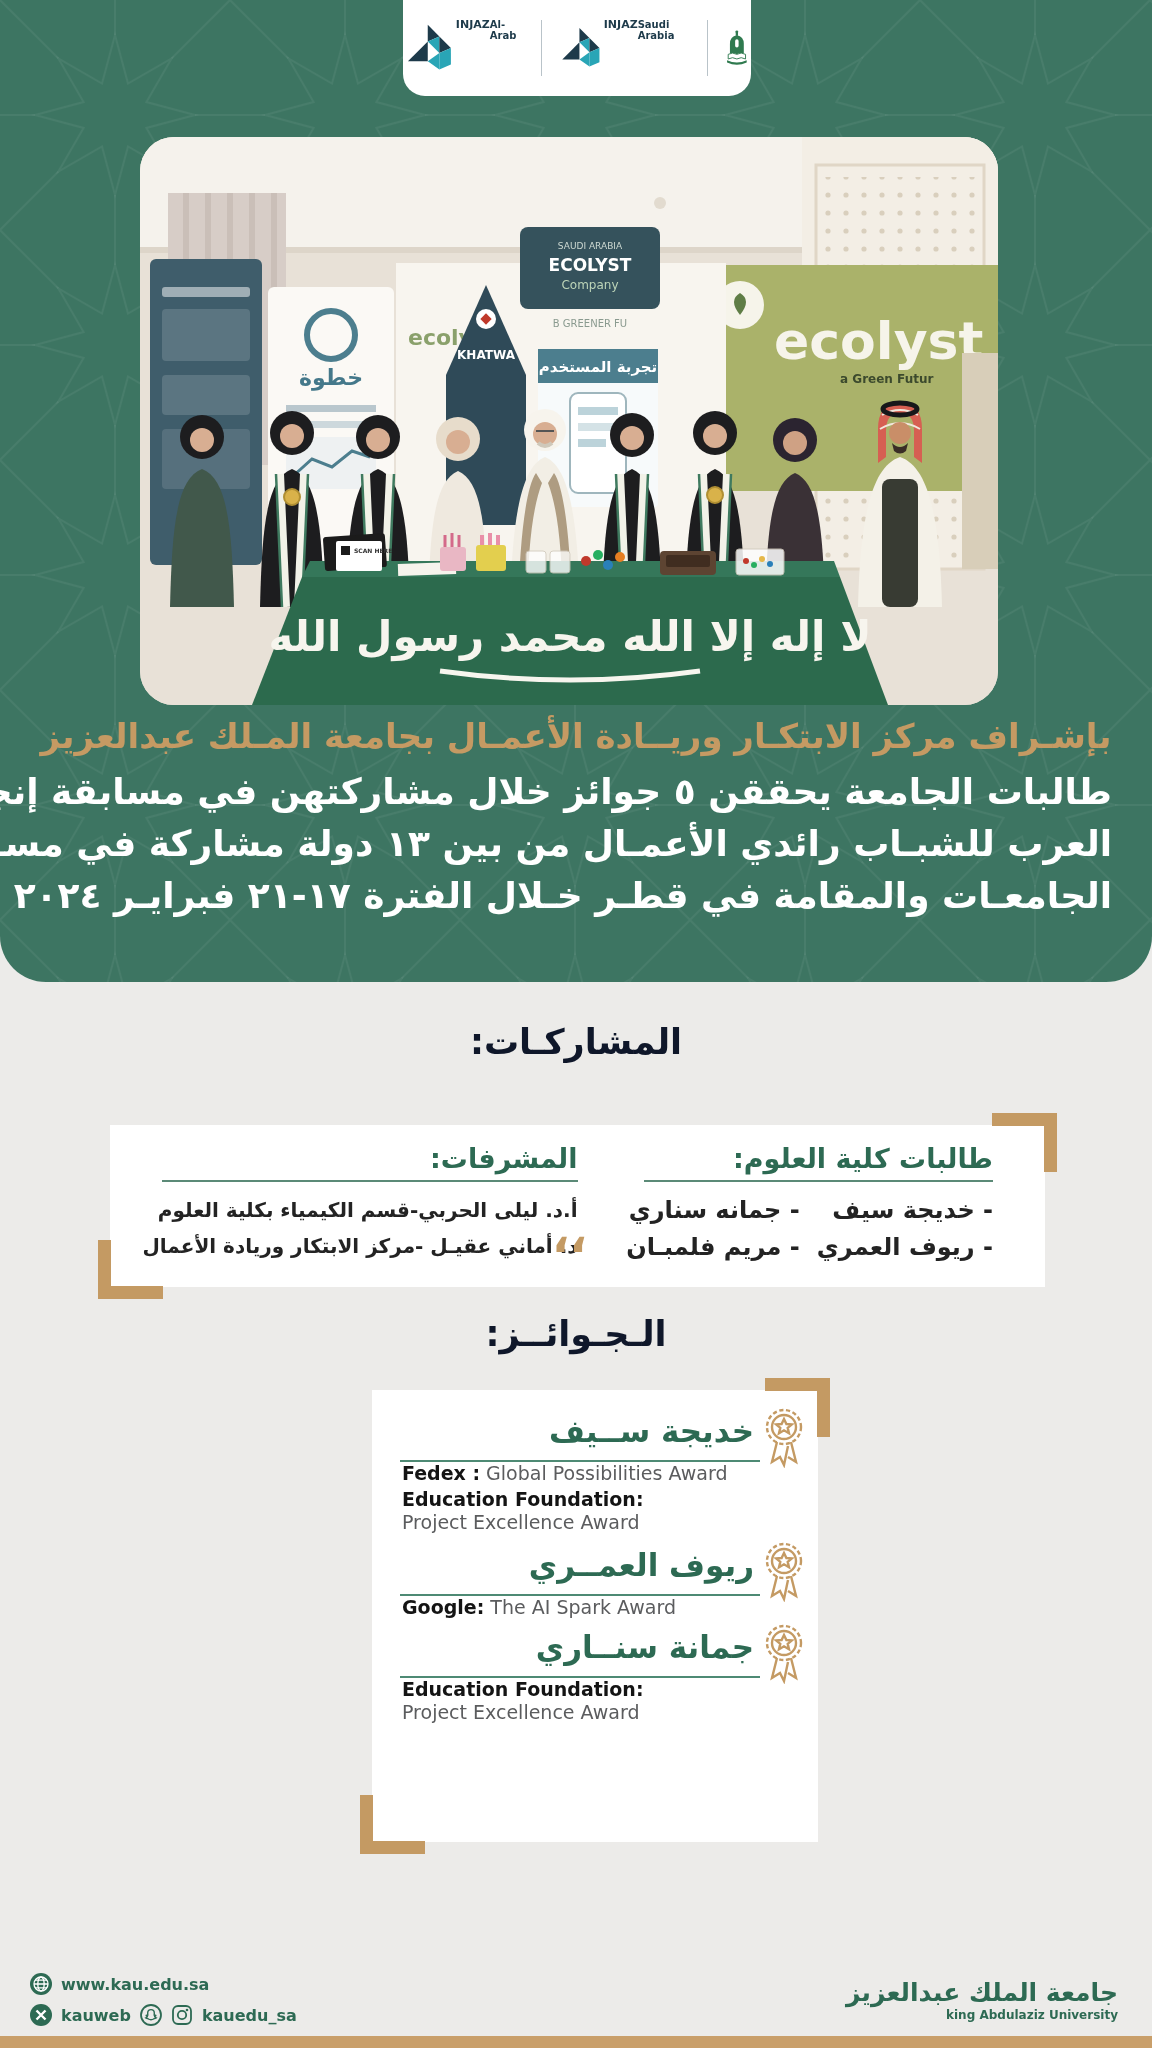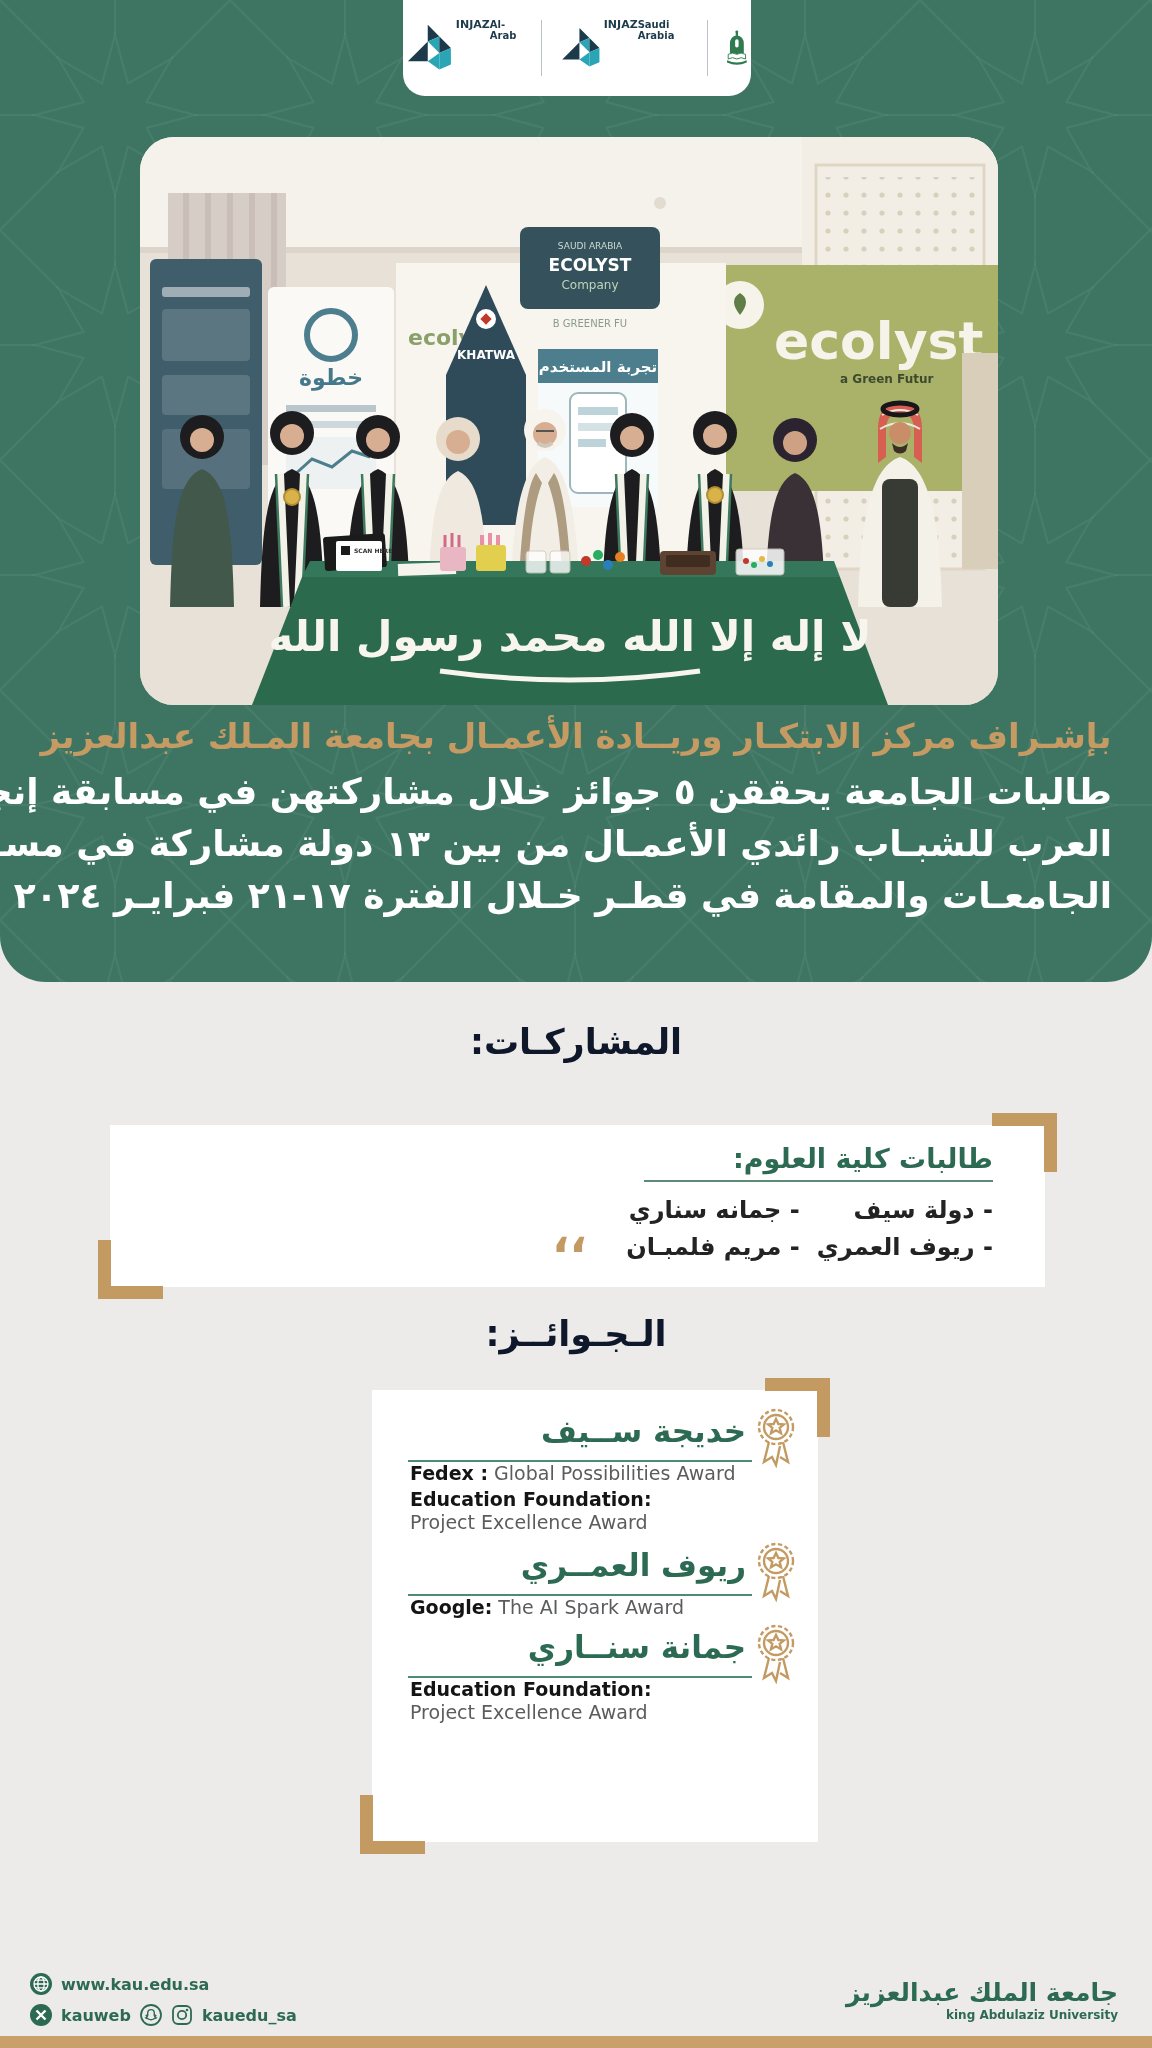--- a/index.html
+++ b/index.html
@@ -63,21 +63,21 @@
   .students-row{font-size:24px;font-weight:bold;color:#232323;line-height:1.55;white-space:nowrap;}
   .students-row .n1{display:inline-block;min-width:185px;}
   .sup-line{font-size:20px;font-weight:bold;color:#232323;line-height:1.8;white-space:nowrap;}
   .quote-mark{
     position:absolute;top:88px;left:442px;color:#C49A63;
     font-size:46px;font-weight:bold;line-height:1;
   }
   
   #awards-card{
     top:1390px;left:372px;width:446px;height:452px;
-    box-sizing:border-box;padding:24px 8px 0;
+    box-sizing:border-box;padding:24px 0 0;
   }
   .winner-head{position:relative;direction:rtl;padding:0 64px 0 0;}
   .award-icon{position:absolute;right:8px;top:-10px;}
   .winner-name{
     color:#2D6A53;font-size:31px;font-weight:bold;text-align:right;
     line-height:1.15;white-space:nowrap;
   }
   .name-rule{border-bottom:2px solid #4E8A74;margin:10px 58px 0 28px;}
   .award-lines{direction:ltr;text-align:left;padding-left:30px;margin-top:0;}
   .award-line{font-size:19px;line-height:1.2;margin:0 0 4px;color:#5b5c5e;white-space:nowrap;}
@@ -309,27 +309,33 @@
   <div class="section-title" id="title-participants">المشاركـات:</div>
 
   <div class="card" id="participants-card">
     <div class="bracket tr"></div>
     <div class="bracket bl"></div>
     <div class="cols">
       <div class="col-students">
         <div class="col-title">طالبات كلية العلوم:</div>
         <div class="col-rule"></div>
         <div class="students-row">
-          <span class="n1">- دولة سيف</span>
+          <span class="n1">- خديجة سيف</span>
           <span>- جمانه سناري</span>
         </div>
         <div class="students-row">
           <span class="n1">- ريوف العمري</span>
           <span>- مريم فلمبـان</span>
         </div>
+      </div>
+      <div class="col-supervisors">
+        <div class="col-title">المشرفات:</div>
+        <div class="col-rule"></div>
+        <div class="sup-line">أ.د. ليلى الحربي-قسم الكيمياء بكلية العلوم</div>
+        <div class="sup-line">د. أماني عقيـل -مركز الابتكار وريادة الأعمال</div>
       </div>
     </div>
     <div class="quote-mark">،،</div>
   </div>
 
   <div class="section-title" id="title-awards">الـجـوائــز:</div>
 
   <div class="card" id="awards-card">
     <div class="bracket tr"></div>
     <div class="bracket bl"></div>

